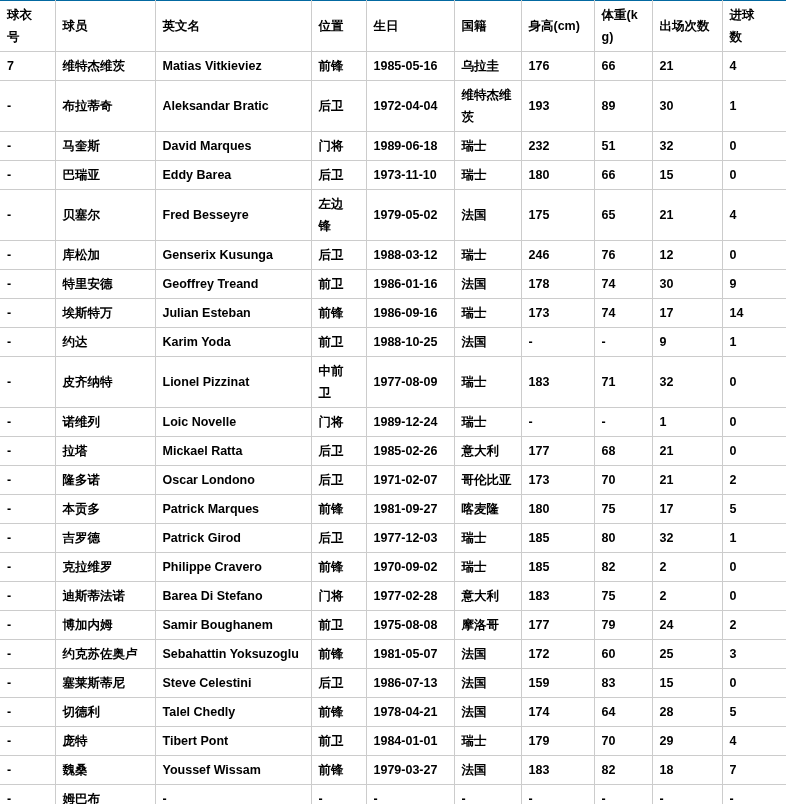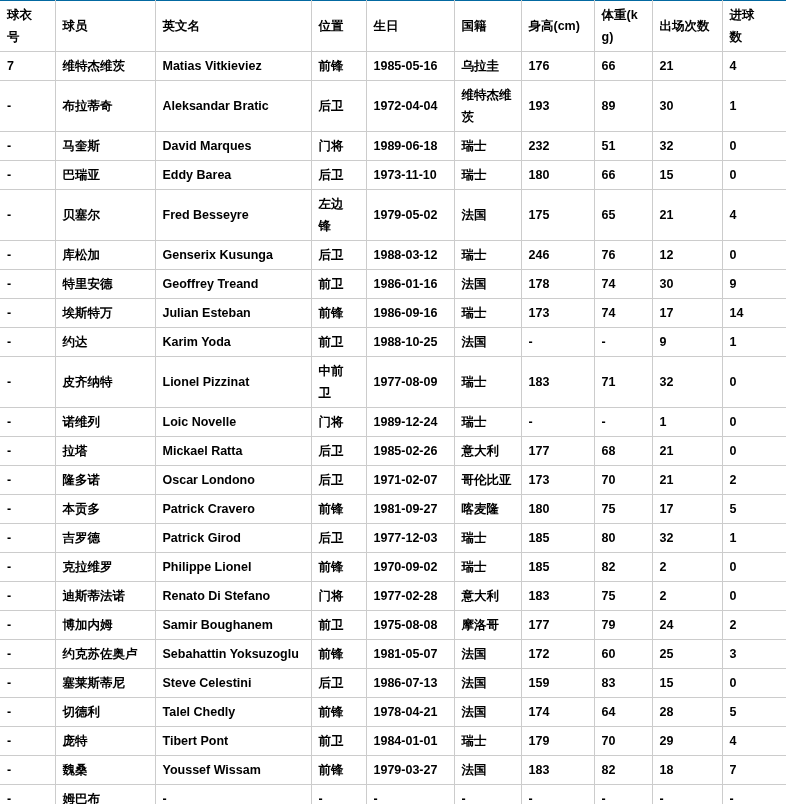--- a/index.html
+++ b/index.html
@@ -236,21 +236,21 @@
           <td>1971-02-07</td>
           <td>哥伦比亚</td>
           <td>173</td>
           <td>70</td>
           <td>21</td>
           <td>2</td>
         </tr>
         <tr>
           <td>-</td>
           <td>本贡多</td>
-          <td>Patrick Cravero</td>
+          <td>Patrick Marques</td>
           <td>前锋</td>
           <td>1981-09-27</td>
           <td>喀麦隆</td>
           <td>180</td>
           <td>75</td>
           <td>17</td>
           <td>5</td>
         </tr>
         <tr>
           <td>-</td>
@@ -260,33 +260,33 @@
           <td>1977-12-03</td>
           <td>瑞士</td>
           <td>185</td>
           <td>80</td>
           <td>32</td>
           <td>1</td>
         </tr>
         <tr>
           <td>-</td>
           <td>克拉维罗</td>
-          <td>Philippe Lionel</td>
+          <td>Philippe Cravero</td>
           <td>前锋</td>
           <td>1970-09-02</td>
           <td>瑞士</td>
           <td>185</td>
           <td>82</td>
           <td>2</td>
           <td>0</td>
         </tr>
         <tr>
           <td>-</td>
           <td>迪斯蒂法诺</td>
-          <td>Renato Di Stefano</td>
+          <td>Barea Di Stefano</td>
           <td>门将</td>
           <td>1977-02-28</td>
           <td>意大利</td>
           <td>183</td>
           <td>75</td>
           <td>2</td>
           <td>0</td>
         </tr>
         <tr>
           <td>-</td>

